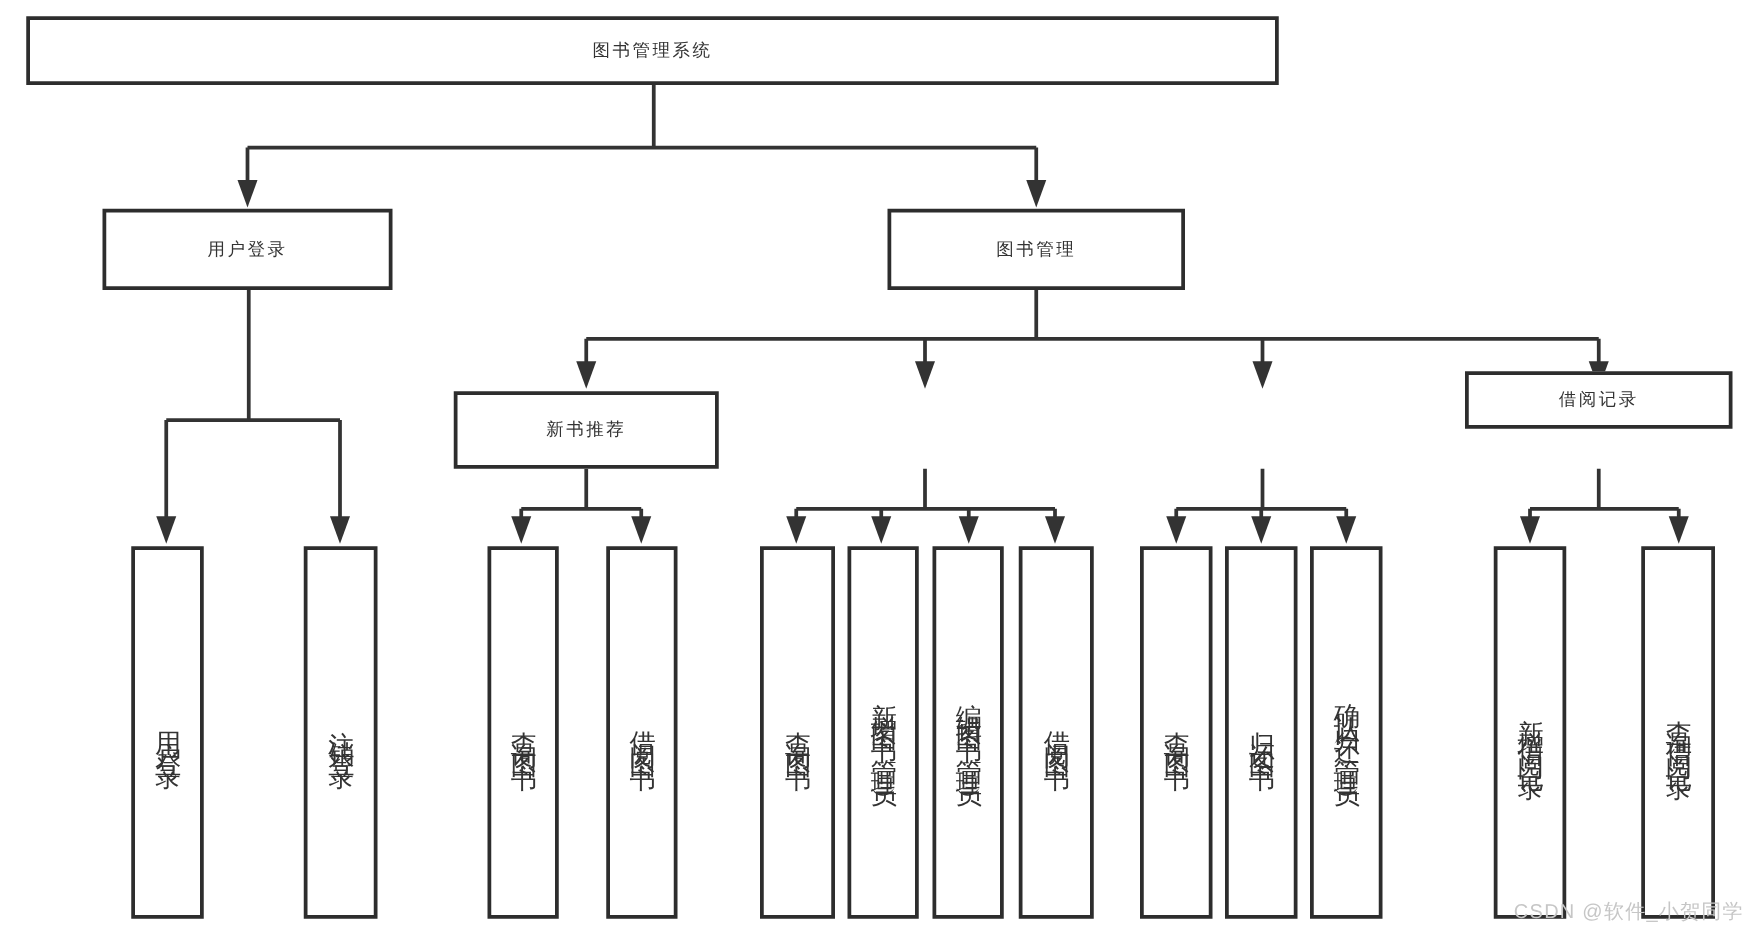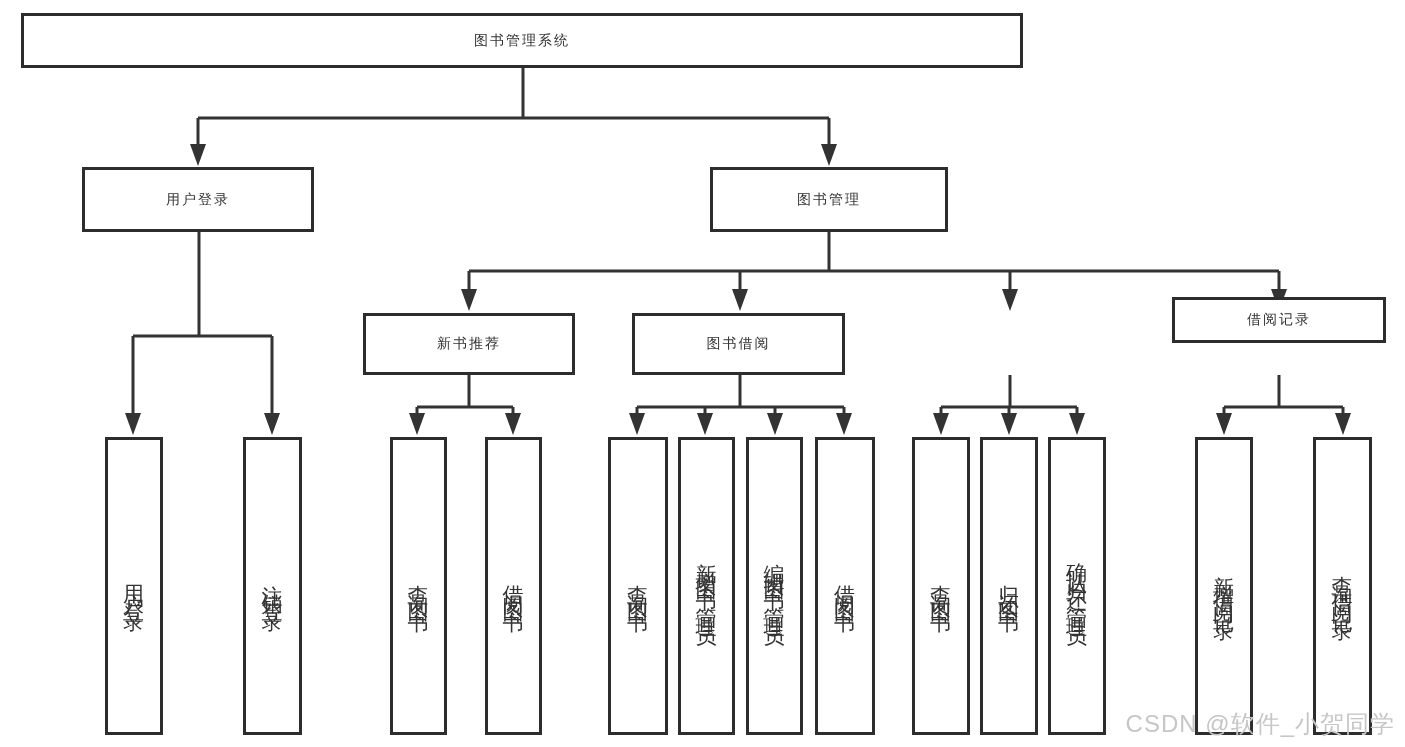--- a/index.html
+++ b/index.html
@@ -28,21 +28,21 @@
   .vbox{
     position:absolute; box-sizing:border-box;
     background:var(--bg); border:3px solid var(--border);
     display:flex; align-items:center; justify-content:center;
     color:var(--text); font-size:21px;
     writing-mode:vertical-rl; text-orientation:mixed;
     letter-spacing:9px; line-height:1; z-index:2;
   }
   .watermark{
     position:absolute; right:10px; bottom:7px;
-    color:var(--watermark); font-size:24px; letter-spacing:1px;
+    color:var(--watermark); font-size:16px; letter-spacing:1px;
     z-index:5; white-space:nowrap;
   }
 </style>
 </head>
 <body>
 
 <div class="canvas">
 
   <svg class="connectors" viewBox="0 0 1405 747" xmlns="http://www.w3.org/2000/svg" aria-hidden="true">
 
@@ -106,21 +106,20 @@
     <path class="arrow" d="M1216 413 L1232 413 L1224 435 Z"></path>
     <path class="arrow" d="M1335 413 L1351 413 L1343 435 Z"></path>
   </svg>
 
   <div class="box" style="left:21px;top:13px;width:1002px;height:55px">图书管理系统</div>
 
   <div class="box" style="left:82px;top:167px;width:232px;height:65px">用户登录</div>
   <div class="box" style="left:710px;top:167px;width:238px;height:65px">图书管理</div>
 
   <div class="box" style="left:363px;top:313px;width:212px;height:62px">新书推荐</div>
-  <div class="box" style="left:632px;top:313px;width:213px;height:62px">图书借阅</div>
   <div class="box" style="left:1172px;top:297px;width:214px;height:46px">借阅记录</div>
 
   <div class="vbox" style="left:105px;top:437px;width:58px;height:298px">用户登录</div>
   <div class="vbox" style="left:243px;top:437px;width:59px;height:298px">注销登录</div>
 
   <div class="vbox" style="left:390px;top:437px;width:57px;height:298px">查询图书</div>
   <div class="vbox" style="left:485px;top:437px;width:57px;height:298px">借阅图书</div>
 
   <div class="vbox" style="left:608px;top:437px;width:60px;height:298px">查询图书</div>
   <div class="vbox" style="left:678px;top:437px;width:57px;height:298px">新增图书（管理员）</div>

